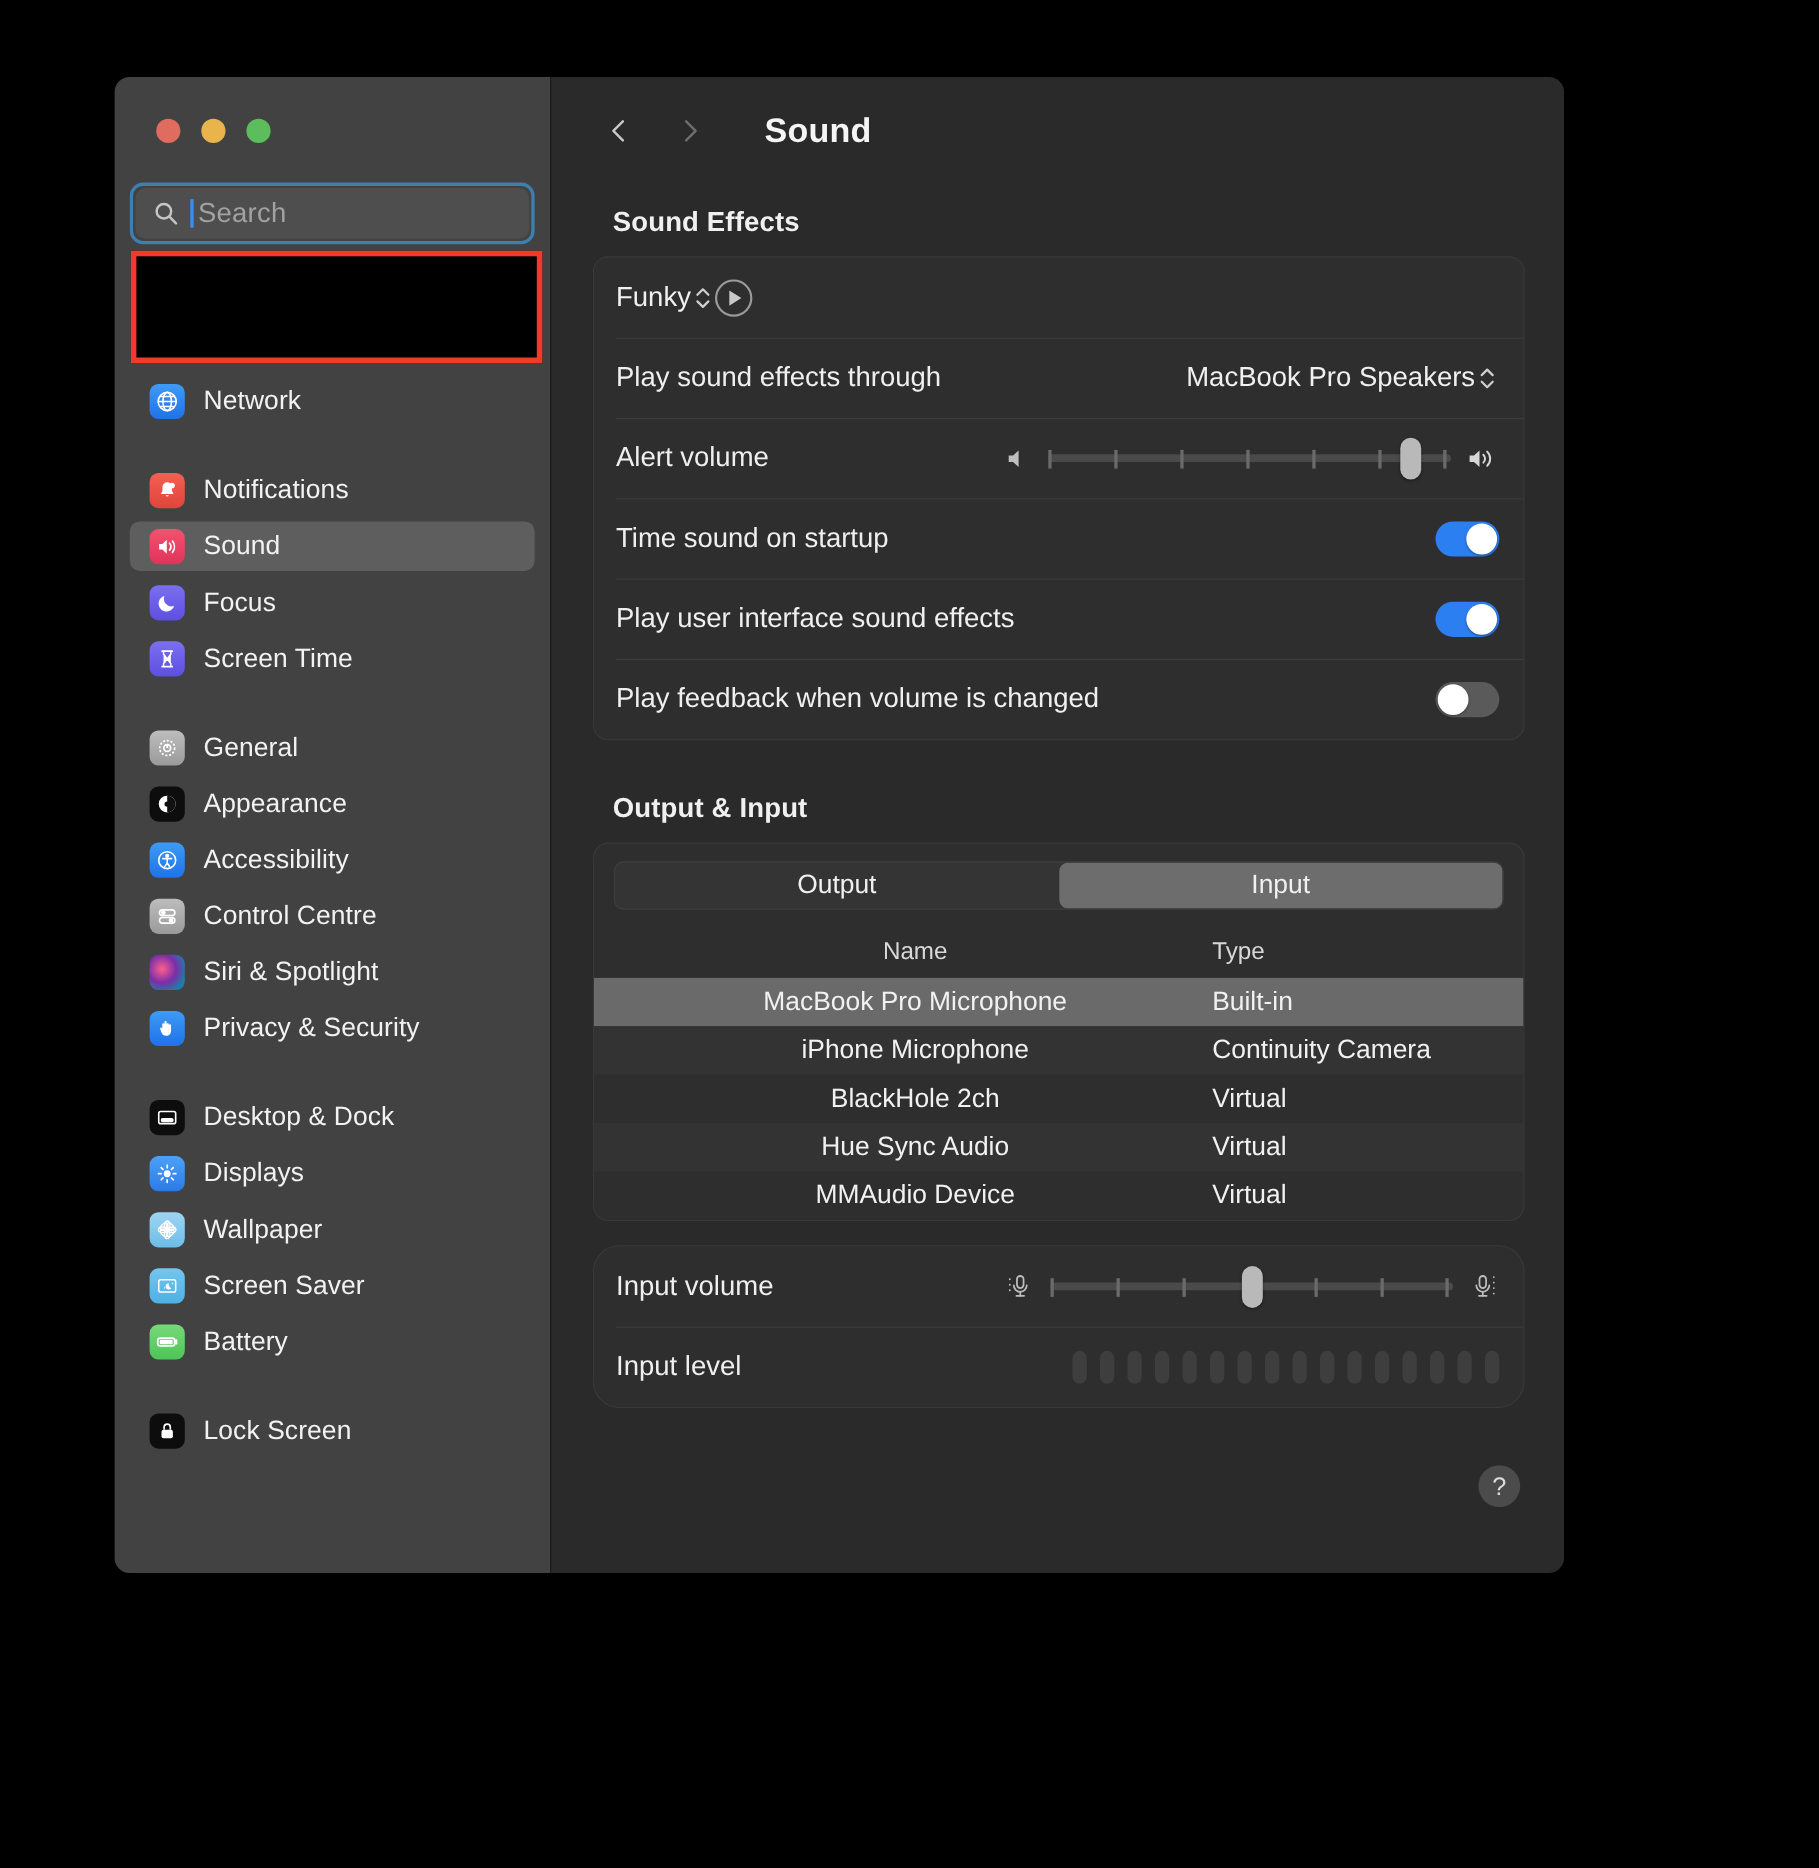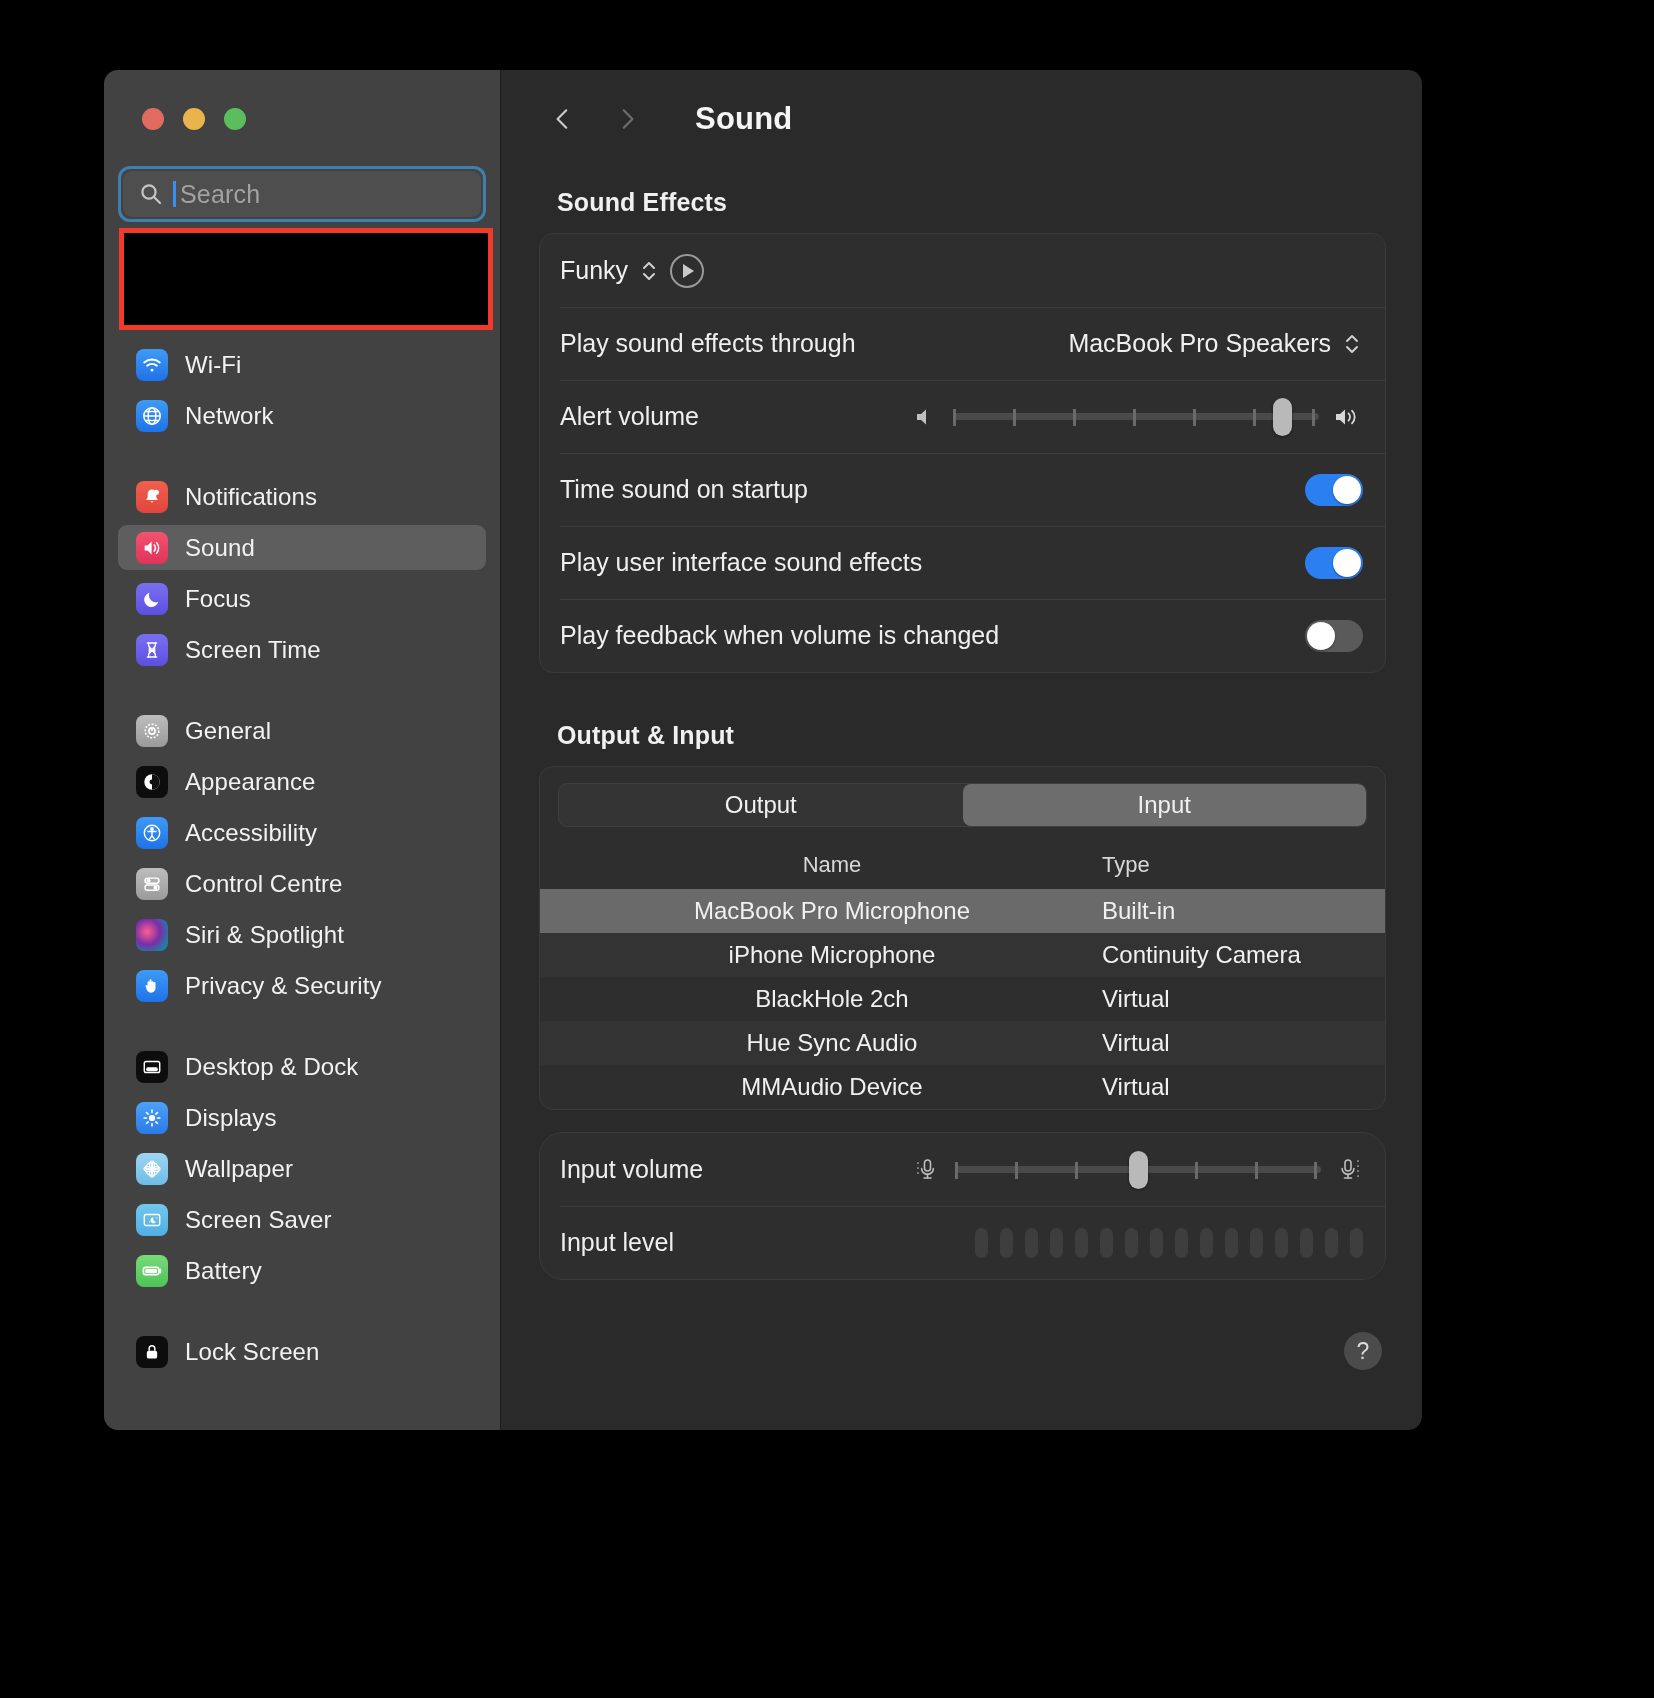--- a/index.html
+++ b/index.html
@@ -228,21 +228,21 @@
   }
   .row-label {
     color: #efefef;
     font-size: 25px;
     flex: 1;
     white-space: nowrap;
   }
   .row-right {
     display: flex;
     align-items: center;
-    gap: 10px;
+    gap: 0;
   }
   .popup-value {
     color: #f0f0f0;
     font-size: 25px;
     white-space: nowrap;
   }
   .stepper {
     width: 22px;
     height: 32px;
     display: flex;
@@ -428,30 +428,20 @@
           <span class="caret"></span>
           <span class="search-placeholder">Search</span>
         </div>
       </div>
 
       <div class="annot-box"></div>
 
       <div class="nav">
 
         <div class="nav-group">
-          <div class="nav-item">
-            <span class="nav-icon ic-wifi">
-              <svg width="22" height="22" viewBox="0 0 24 24" fill="none" stroke="#fff" stroke-width="2.1" stroke-linecap="round">
-                <path d="M3.5 9.2a13 13 0 0 1 17 0"></path>
-                  <path d="M6.6 12.8a8.5 8.5 0 0 1 10.8 0"></path>
-                <circle cx="12" cy="17.6" r="1.5" fill="#fff" stroke="none"></circle>
-              </svg>
-            </span>
-            <span class="nav-label">Wi-Fi</span>
-          </div>
           <div class="nav-item">
             <span class="nav-icon ic-network">
               <svg width="22" height="22" viewBox="0 0 24 24" fill="none" stroke="#fff" stroke-width="1.6">
                 <circle cx="12" cy="12" r="9"></circle>
                   <ellipse cx="12" cy="12" rx="4.2" ry="9"></ellipse>
                 <line x1="3" y1="12" x2="21" y2="12"></line>
                   <line x1="4.6" y1="7" x2="19.4" y2="7"></line>
                   <line x1="4.6" y1="17" x2="19.4" y2="17"></line>
               </svg>
             </span>

